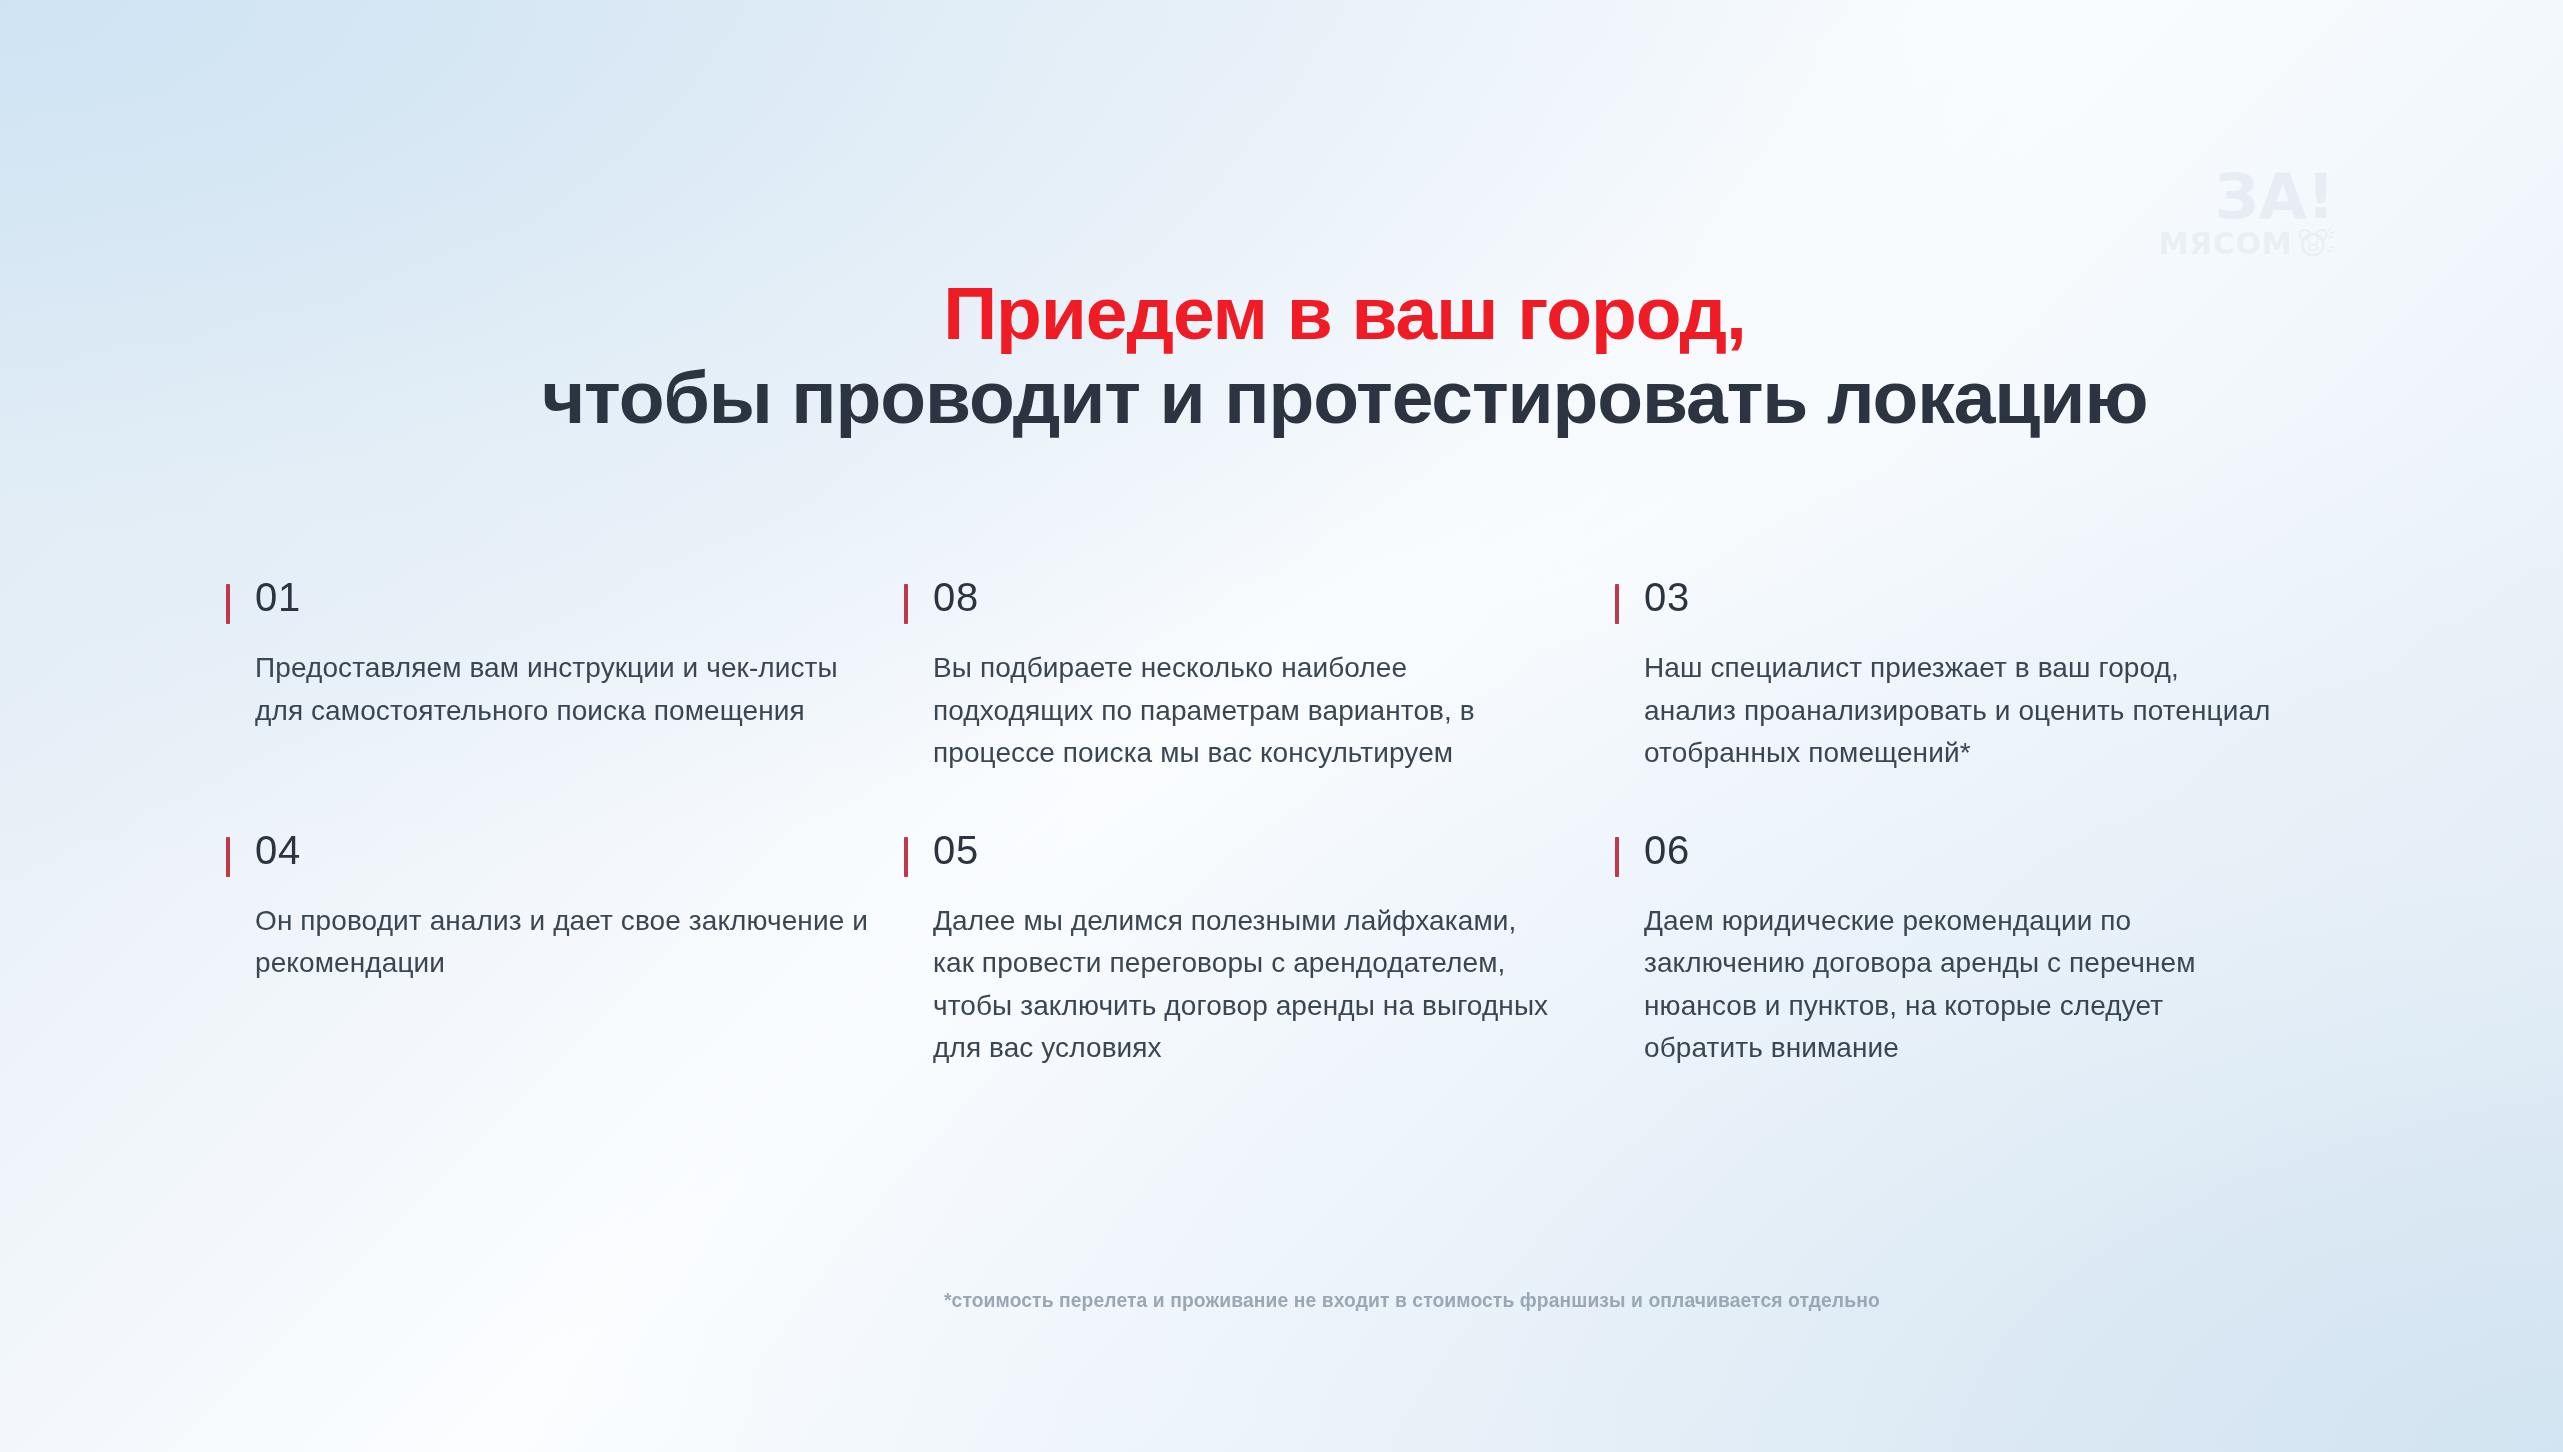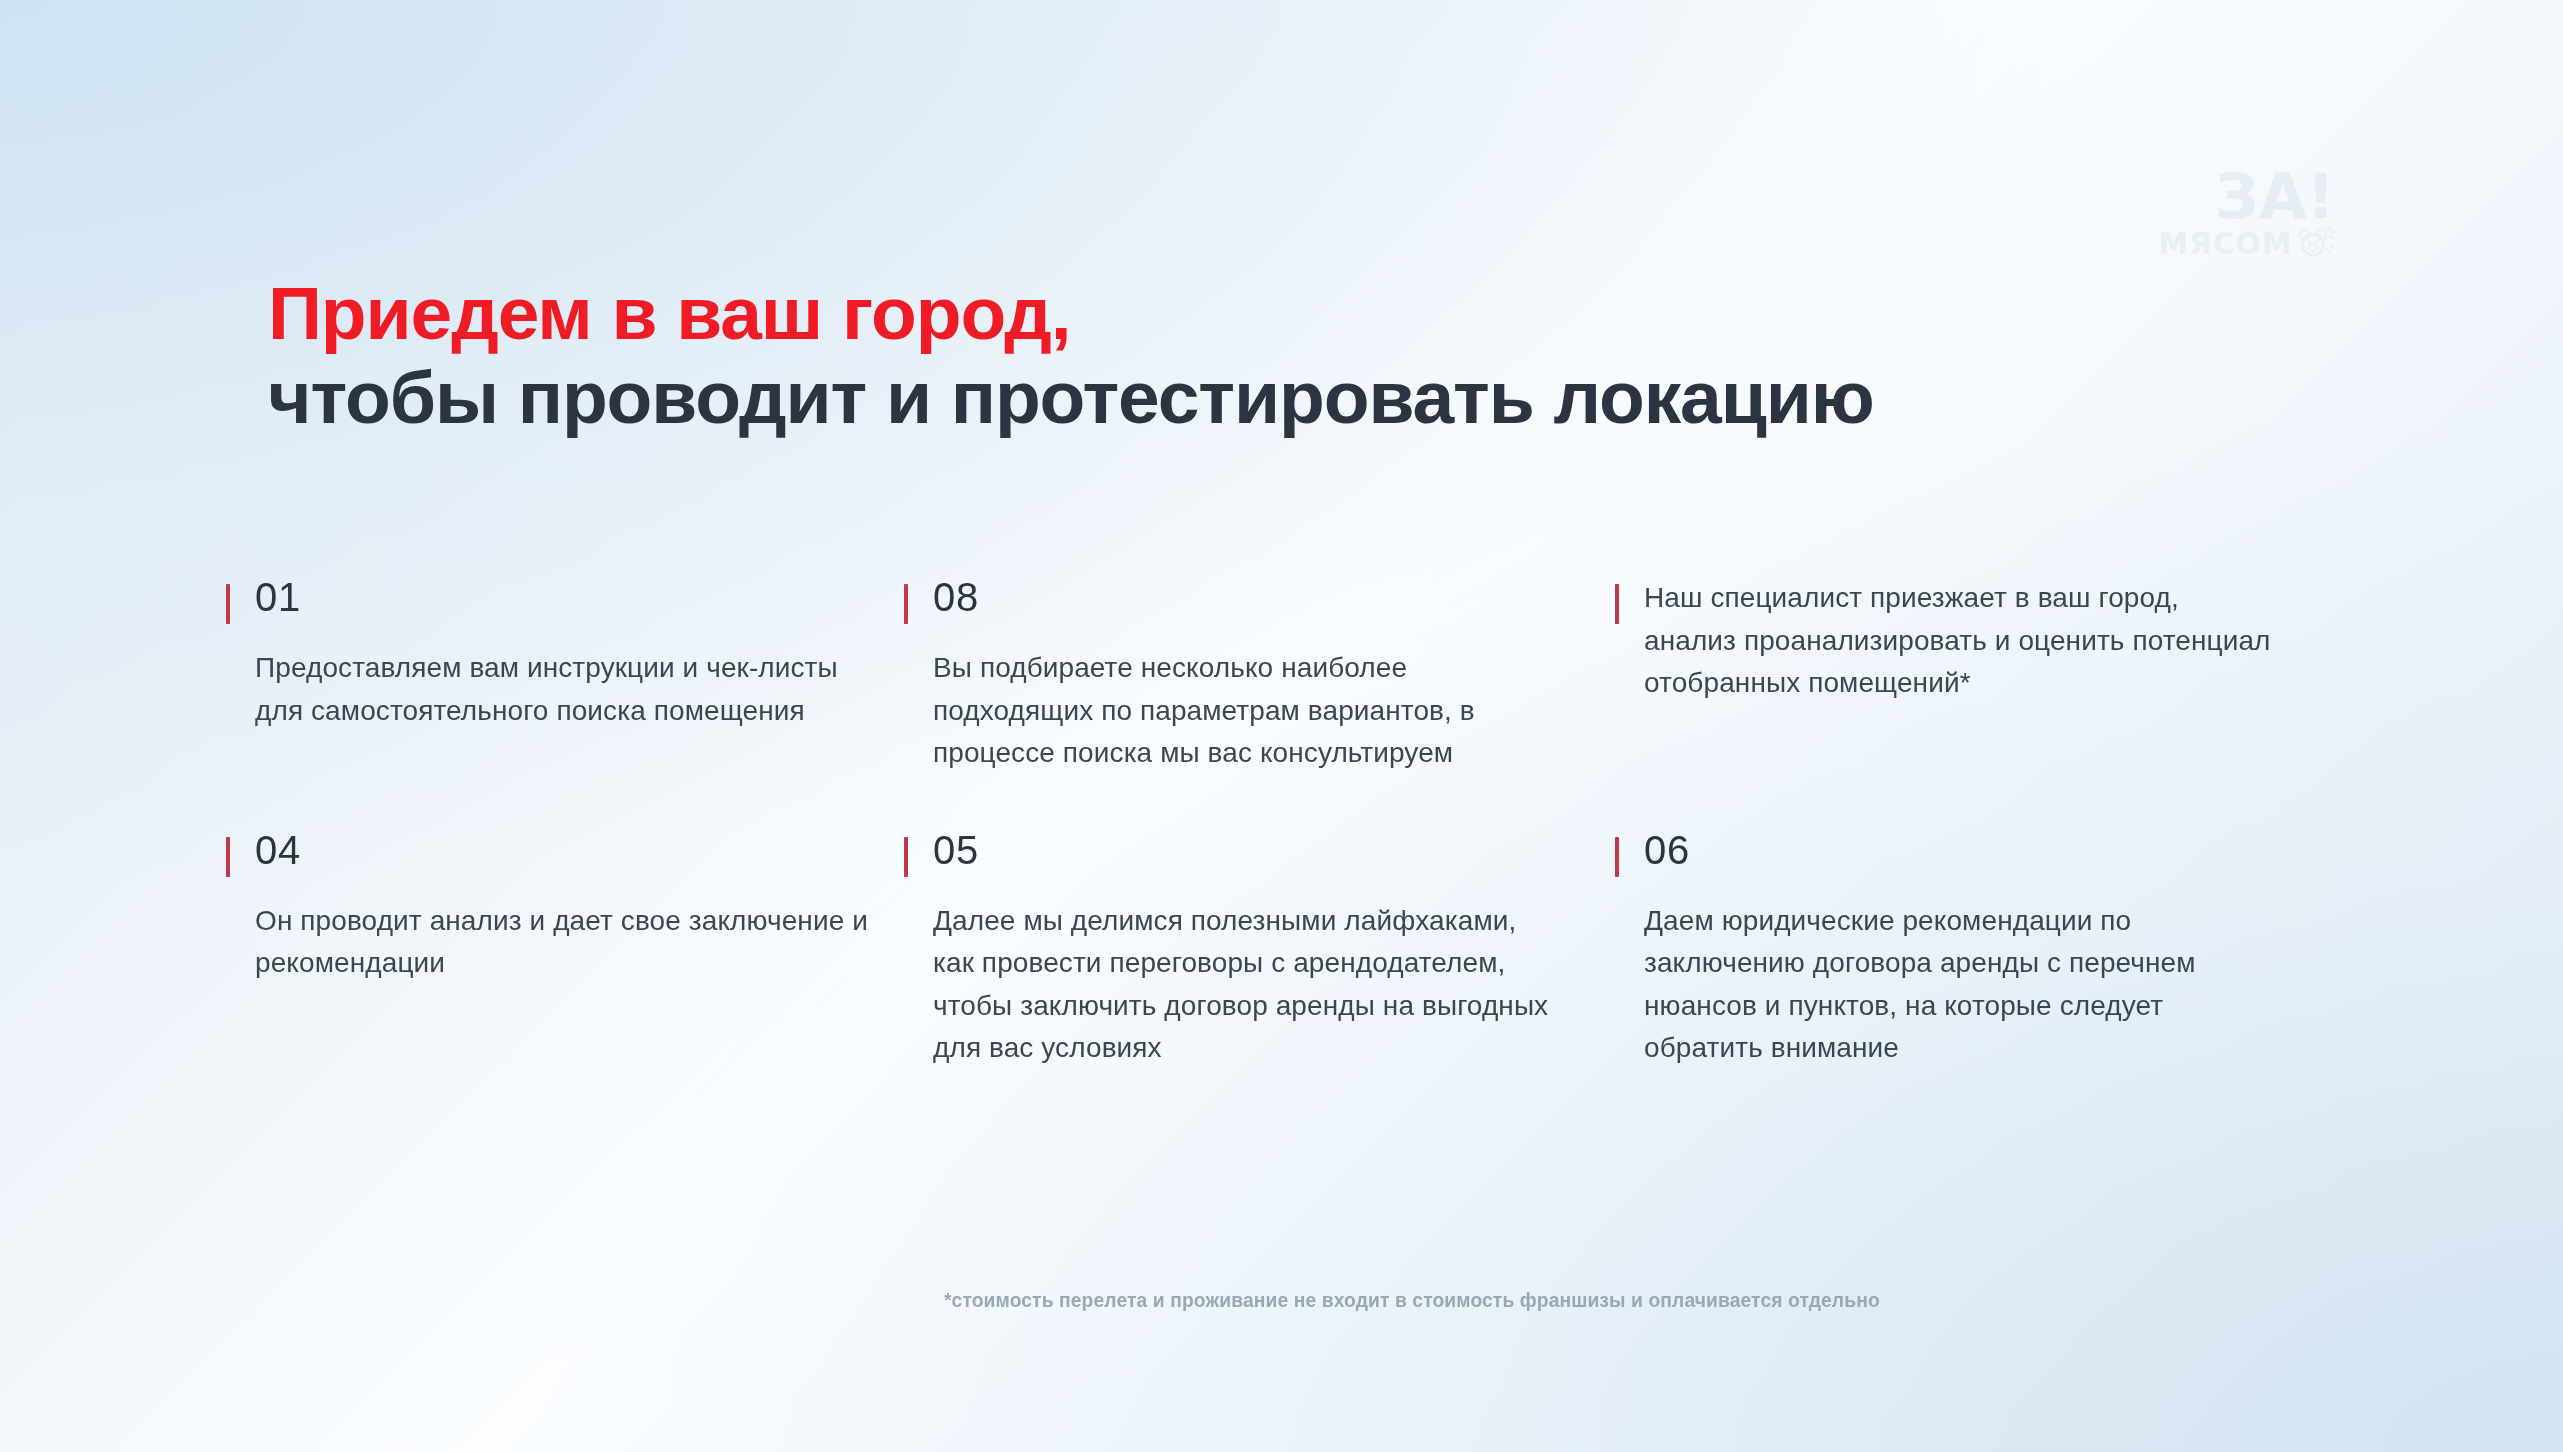--- a/index.html
+++ b/index.html
@@ -74,23 +74,24 @@
     font-family: "DejaVu Sans", sans-serif;
     white-space: nowrap;
   }
   .logo-bear {
     display: block;
   }
 
   
   .heading {
     position: absolute;
-    left: 268px;
+    left: 252px;
     top: 271px;
     width: 2185px;
+    text-align: center;
   }
   .heading-line {
     font-size: 75px;
     line-height: 1.12;
     font-weight: 700;
     letter-spacing: -1.1px;
     white-space: nowrap;
     font-family: "Liberation Sans", sans-serif;
   }
   .heading-line-1 { color: #ef1c26; }
@@ -194,20 +195,21 @@
     </div>
 
     <div class="step col-2">
       <span class="step-tick"></span>
       <div class="step-num">08</div>
       <div class="step-text">Вы подбираете несколько наиболее подходящих по параметрам вариантов, в процессе поиска мы вас консультируем</div>
     </div>
 
     <div class="step col-3">
       <span class="step-tick"></span>
+      <div class="step-num">03</div>
       <div class="step-text">Наш специалист приезжает в ваш город, анализ проанализировать и оценить потенциал отобранных помещений*</div>
     </div>
 
     <div class="step col-1">
       <span class="step-tick"></span>
       <div class="step-num">04</div>
       <div class="step-text">Он проводит анализ и дает свое заключение и рекомендации</div>
     </div>
 
     <div class="step col-2">

